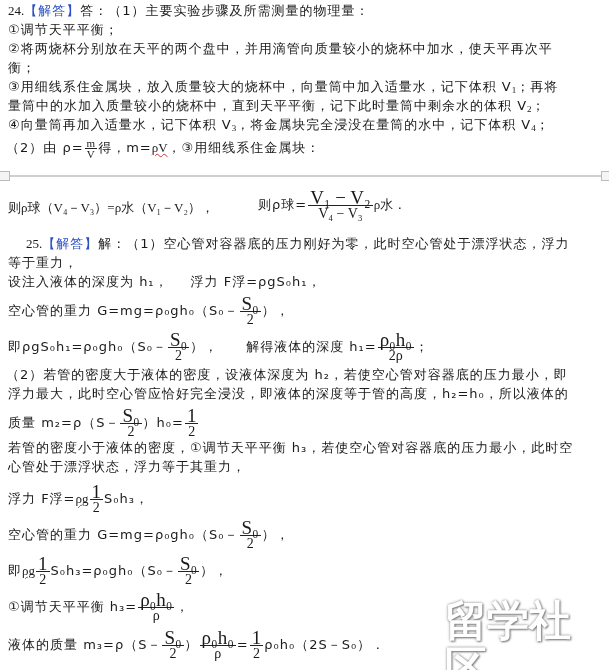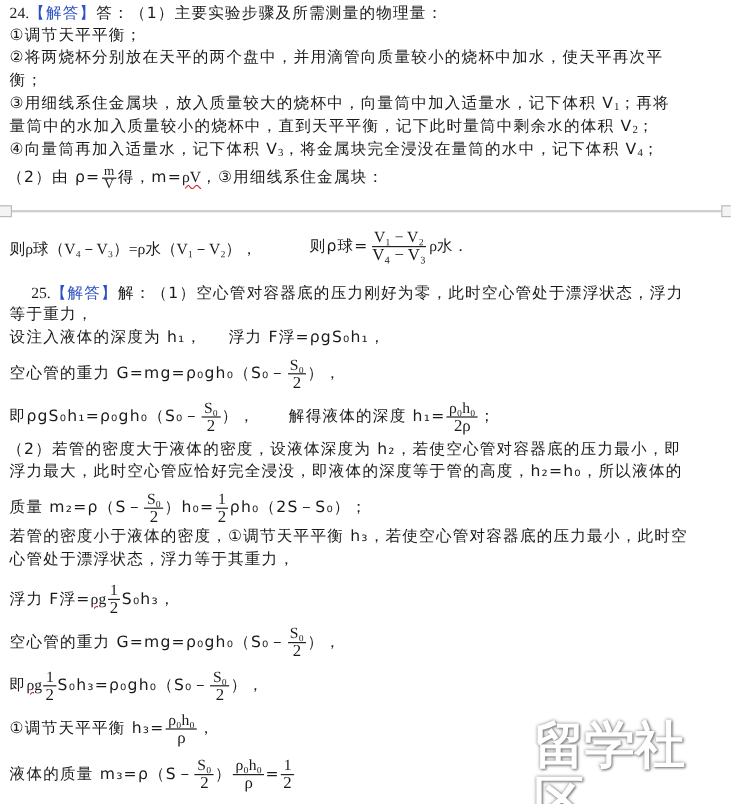--- a/index.html
+++ b/index.html
@@ -5,21 +5,21 @@
   html, body { margin:0; padding:0; }
   body {
     width:609px; height:670px; overflow:hidden; background:#ffffff;
     font-family:"DejaVu Sans", sans-serif; color:#1a1a1a; position:relative;
     font-size:13px; letter-spacing:1px;
   }
   .line { position:absolute; left:8px; white-space:nowrap; line-height:16px; }
   .ser { font-family:"Liberation Serif", serif; letter-spacing:0; }
   .blue { color:#2b4fc4;margin-top:25px; }
   .frac { display:inline-flex; flex-direction:column; align-items:center; vertical-align:middle; font-family:"Liberation Serif", serif; letter-spacing:0; margin:0 1px; }
-  .frac .num { border-bottom:1px solid #222; padding:0 2px; line-height:15px; font-size:13px; }
+  .frac .num { border-bottom:1px solid #222; padding:0 2px; line-height:15px; font-size:19px; }
   .frac .den { line-height:15px; font-size:14px; padding:0 2px; }
   .frac.small .num, .frac.small .den { font-size:11px; line-height:10px; }
   sub { font-size:9px; vertical-align:-2px; }
   .squig { text-decoration:underline wavy #c33; text-decoration-thickness:1px;text-align:center; }
   .page-break { position:absolute; left:0; top:175px; width:609px; height:2px; background:#cfcfcf; }
   .pb-mark { position:absolute; top:171px; width:10px; height:8px; border:1px solid #bbb; background:#f4f4f4; }
   .watermark { position:absolute; left:445px; top:598px; width:165px; height:70px; }
   .wm-big { font-size:42px; font-weight:bold; color:#ffffff; letter-spacing:0; text-shadow:0 0 3px #888, 1px 1px 2px #777; line-height:46px; font-family:"DejaVu Sans", sans-serif; }
 </style>
 </head>
@@ -85,21 +85,21 @@
 </div>
 <div class="line" style="top:367px; left:6px">（2）若管的密度大于液体的密度，设液体深度为 h₂，若使空心管对容器底的压力最小，即</div>
 <div class="line" style="top:386px">浮力最大，此时空心管应恰好完全浸没，即液体的深度等于管的高度，h₂=h₀，所以液体的</div>
 <div class="line" style="top:408px">
   <span>质量 m₂=ρ（S－</span><span class="frac">
       <span class="num">S₀</span>
       <span class="den">2</span>
     </span><span>）h₀=</span><span class="frac">
       <span class="num">1</span>
       <span class="den">2</span>
-    </span><span>ρh₀（2S－S₀）；</span>
+    </span>
 </div>
 <div class="line" style="top:440px">若管的密度小于液体的密度，①调节天平平衡 h₃，若使空心管对容器底的压力最小，此时空</div>
 <div class="line" style="top:459px">心管处于漂浮状态，浮力等于其重力，</div>
 <div class="line" style="top:484px">
   <span>浮力 F浮=</span><span class="ser squig">ρg</span><span class="frac">
       <span class="num">1</span>
       <span class="den">2</span>
     </span><span>S₀h₃，</span>
 </div>
 <div class="line" style="top:520px">
@@ -126,19 +126,19 @@
 <div class="line" style="top:630px">
   <span>液体的质量 m₃=ρ（S－</span><span class="frac">
       <span class="num">S₀</span>
       <span class="den">2</span>
     </span><span>）</span><span class="frac">
       <span class="num">ρ₀h₀</span>
       <span class="den">ρ</span>
     </span><span>=</span><span class="frac">
       <span class="num">1</span>
       <span class="den">2</span>
-    </span>
+    </span><span>ρ₀h₀（2S－S₀）．</span>
 </div>
 
 <div class="watermark">
   <div class="wm-big">留学社区</div>
 
 </div>
 
 </body></html>

